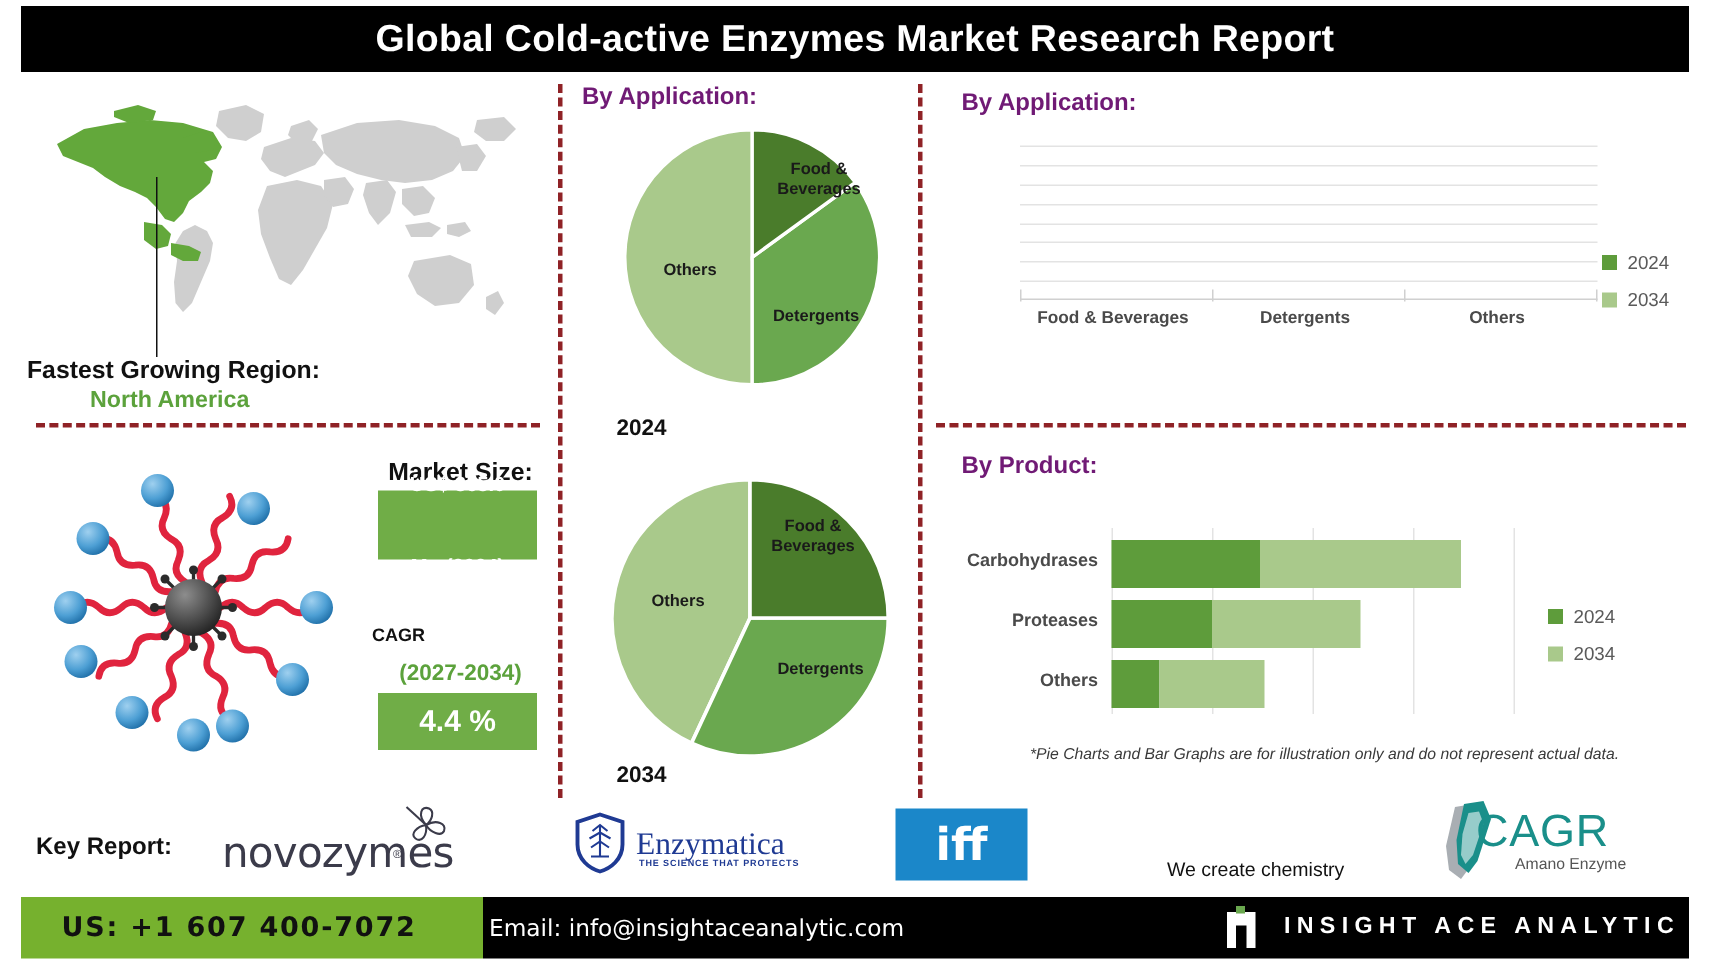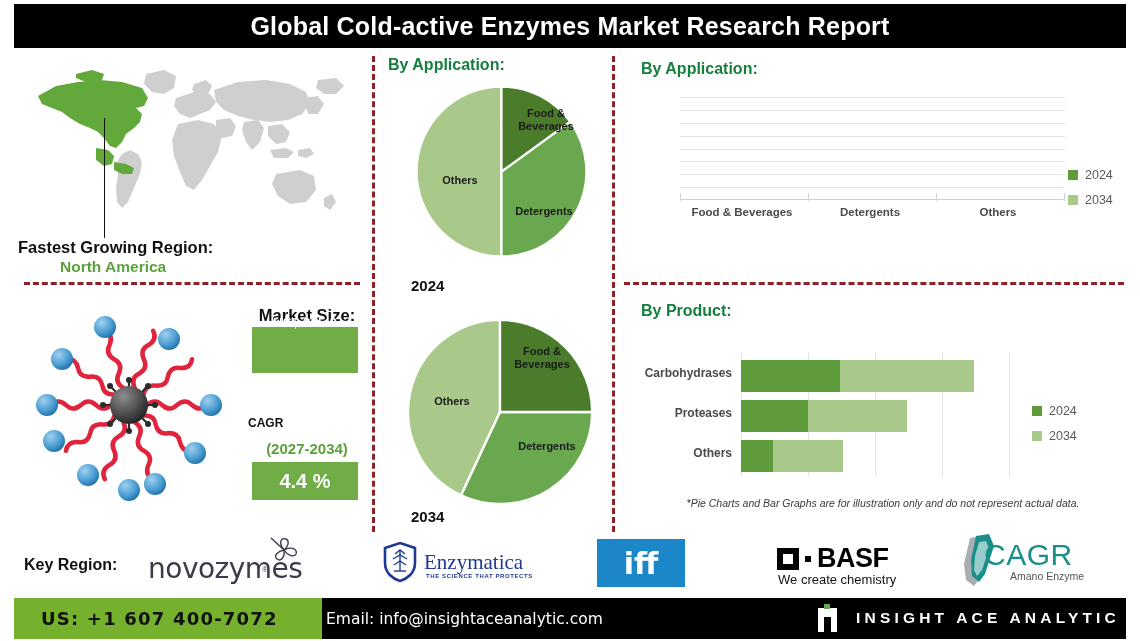--- a/index.html
+++ b/index.html
@@ -59,21 +59,21 @@
     position:absolute;left:248px;top:416px;width:118px;
     font-size:12px;font-weight:bold;color:#111;
   }
   .cagr-years{
     position:absolute;left:248px;top:440px;width:118px;text-align:center;
     font-size:15px;font-weight:bold;color:#5ca23c;
   }
   .cagr-box{left:252px;top:462px;width:106px;height:38px;font-size:20px;}
 
   
-  .sec-title{position:absolute;font-size:16px;font-weight:bold;color:#15803d;}
+  .sec-title{position:absolute;font-size:16px;font-weight:bold;color:#701a75;}
   .pie-year{position:absolute;font-size:15px;font-weight:bold;color:#111;}
   .pie{position:absolute;}
   .pie svg{display:block;}
   .pie-lbl{
     position:absolute;font-size:11px;font-weight:bold;color:#1a1a1a;
     text-align:center;line-height:13px;pointer-events:none;
   }
 
   
   .gbar-plot{
@@ -451,21 +451,21 @@
       <span class="legend-text">2024</span>
     </div>
     <div class="legend-row">
       <span class="legend-swatch" style="background:#a9c98b;"></span>
       <span class="legend-text">2034</span>
     </div>
   </div>
 
   <div class="footnote">*Pie Charts and Bar Graphs are for illustration only and do not represent actual data.</div>
 
-  <div class="kp-label">Key Region:</div>
+  <div class="kp-label">Key Report:</div>
 
   <div class="novo-text">novozymes</div>
   <div class="novo-reg">®</div>
   <div class="logo" style="left:267px;top:535px;width:36px;height:30px;">
     <svg viewBox="0 0 36 30" xmlns="http://www.w3.org/2000/svg">
       <g fill="none" stroke="#3b3b4a" stroke-width="1.4">
         <path d="M17 15 C 11 8, 14 2, 19 4 C 23 6, 21 12, 17 15 Z"></path>
         <path d="M17 15 C 24 11, 31 14, 29 19 C 27 23, 20 20, 17 15 Z"></path>
         <path d="M17 15 C 18 22, 14 27, 10 24 C 6 21, 11 16, 17 15 Z"></path>
         <line x1="4" y1="3" x2="16" y2="14"></line>
@@ -485,25 +485,20 @@
       </g>
     </svg>
   </div>
   <div class="enz-text">Enzymatica</div>
   <div class="enz-sub">THE SCIENCE THAT PROTECTS</div>
 
   <div class="iff-box">
     <span class="iff-text">iff</span>
   </div>
 
-  <div class="basf-row">
-    <span class="basf-sq"></span>
-    <span class="basf-dot"></span>
-    <span class="basf-word">BASF</span>
-  </div>
   <div class="basf-tag">We create chemistry</div>
 
   <div class="logo" style="left:958px;top:534px;width:46px;height:56px;">
     <svg viewBox="0 0 46 56" xmlns="http://www.w3.org/2000/svg">
       <path d="M12 4 L24 2 L30 12 L22 44 L16 52 L8 46 L6 30 Z" fill="#9aa0a6" opacity="0.85"></path>
       <path d="M18 2 L31 0 L36 12 L27 40 L21 48 L14 42 L13 26 Z" fill="#1a8f8a"></path>
       <path d="M21 8 L28 7 L31 15 L24 36 L19 42 L16 36 L17 22 Z" fill="#ffffff" opacity="0.55"></path>
     </svg>
   </div>
   <div class="amano-text">CAGR</div>

